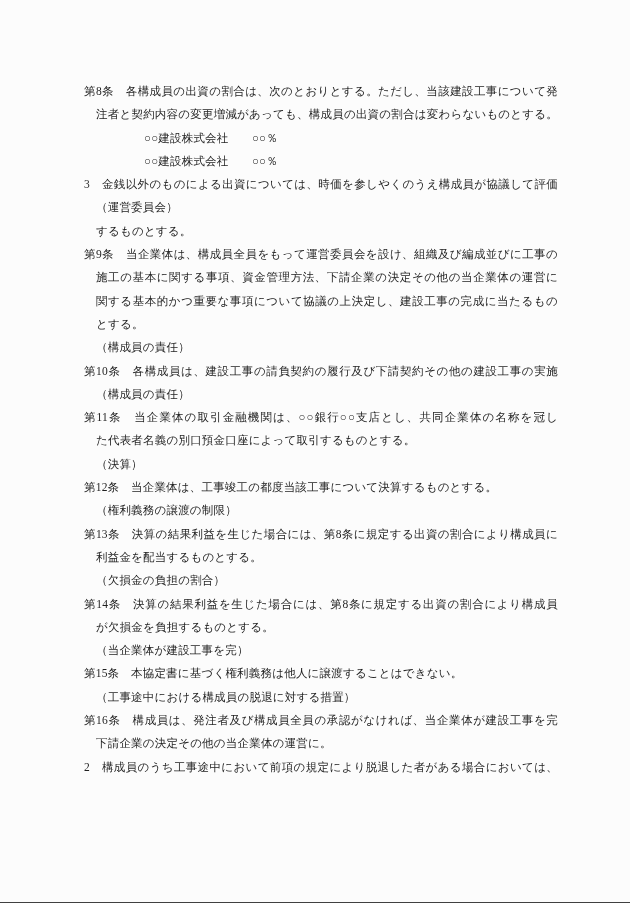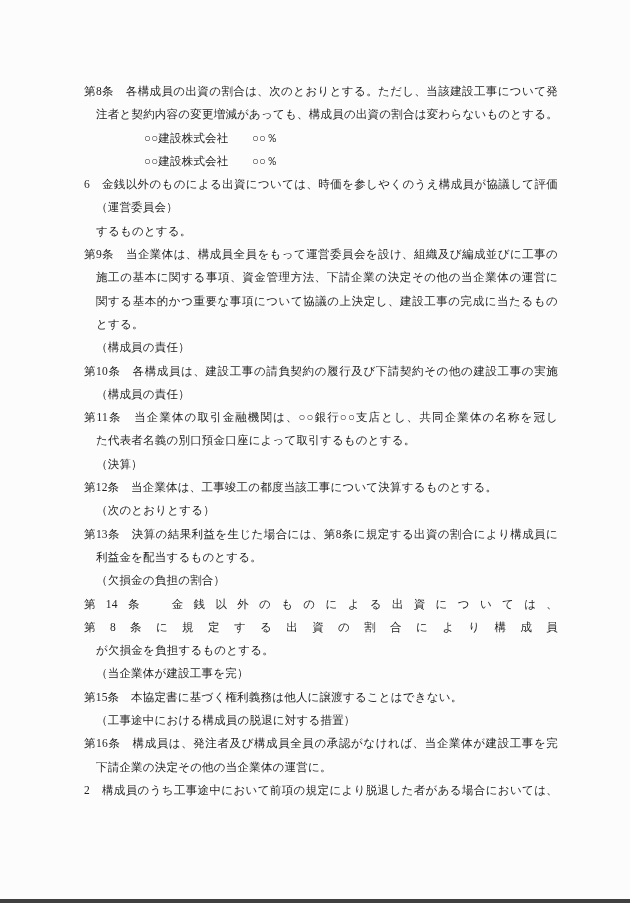--- a/index.html
+++ b/index.html
@@ -6,21 +6,21 @@
     margin: 0;
     padding: 0;
     background: #fcfcfc;
   }
   .page {
     position: relative;
     width: 630px;
     height: 903px;
     background: #fcfcfc;
     box-sizing: border-box;
-    border-bottom: 4px solid #404040;
+    border-bottom: 1px solid #404040;
     overflow: hidden;
     font-family: "Liberation Serif", "DejaVu Serif", serif;
   }
   .doc {
     position: absolute;
     left: 84px;
     top: 80px;
     width: 474px;
     color: #1f1f1f;
     font-size: 11.5px;
@@ -41,39 +41,39 @@
 </style>
 </head>
 <body>
 
 <div class="page">
   <div class="doc" style="color: rgb(31, 31, 31);">
       <div class="line indent-article fill">第8条　各構成員の出資の割合は、次のとおりとする。ただし、当該建設工事について発</div>
       <div class="line indent-cont fill">注者と契約内容の変更増減があっても、構成員の出資の割合は変わらないものとする。</div>
       <div class="line indent-company">○○建設株式会社　　○○％</div>
       <div class="line indent-company">○○建設株式会社　　○○％</div>
-      <div class="line indent-article fill">6　金銭以外のものによる出資については、時価を参しやくのうえ構成員が協議して評価</div>
+      <div class="line indent-article fill">3　金銭以外のものによる出資については、時価を参しやくのうえ構成員が協議して評価</div>
       <div class="line indent-cont">（運営委員会）</div>
       <div class="line indent-cont">するものとする。</div>
       <div class="line indent-article fill">第9条　当企業体は、構成員全員をもって運営委員会を設け、組織及び編成並びに工事の</div>
       <div class="line indent-cont fill">施工の基本に関する事項、資金管理方法、下請企業の決定その他の当企業体の運営に</div>
       <div class="line indent-cont fill">関する基本的かつ重要な事項について協議の上決定し、建設工事の完成に当たるもの</div>
       <div class="line indent-cont">とする。</div>
       <div class="line indent-cont">（構成員の責任）</div>
       <div class="line indent-article fill">第10条　各構成員は、建設工事の請負契約の履行及び下請契約その他の建設工事の実施</div>
       <div class="line indent-cont">（構成員の責任）</div>
       <div class="line indent-article fill">第11条　当企業体の取引金融機関は、○○銀行○○支店とし、共同企業体の名称を冠し</div>
       <div class="line indent-cont">た代表者名義の別口預金口座によって取引するものとする。</div>
       <div class="line indent-cont">（決算）</div>
       <div class="line indent-article">第12条　当企業体は、工事竣工の都度当該工事について決算するものとする。</div>
-      <div class="line indent-cont">（次のとおりとする）</div>
+      <div class="line indent-cont">（権利義務の譲渡の制限）</div>
       <div class="line indent-article fill">第13条　決算の結果利益を生じた場合には、第8条に規定する出資の割合により構成員に</div>
       <div class="line indent-cont">利益金を配当するものとする。</div>
       <div class="line indent-cont">（欠損金の負担の割合）</div>
-      <div class="line indent-article fill">第14条　金銭以外のものによる出資については、第8条に規定する出資の割合により構成員</div>
+      <div class="line indent-article fill">第14条　決算の結果利益を生じた場合には、第8条に規定する出資の割合により構成員</div>
       <div class="line indent-cont">が欠損金を負担するものとする。</div>
       <div class="line indent-cont">（当企業体が建設工事を完）</div>
       <div class="line indent-article">第15条　本協定書に基づく権利義務は他人に譲渡することはできない。</div>
       <div class="line indent-cont">（工事途中における構成員の脱退に対する措置）</div>
       <div class="line indent-article fill">第16条　構成員は、発注者及び構成員全員の承認がなければ、当企業体が建設工事を完</div>
       <div class="line indent-cont">下請企業の決定その他の当企業体の運営に。</div>
       <div class="line indent-article fill">2　構成員のうち工事途中において前項の規定により脱退した者がある場合においては、</div>
     </div>
 </div>
 

